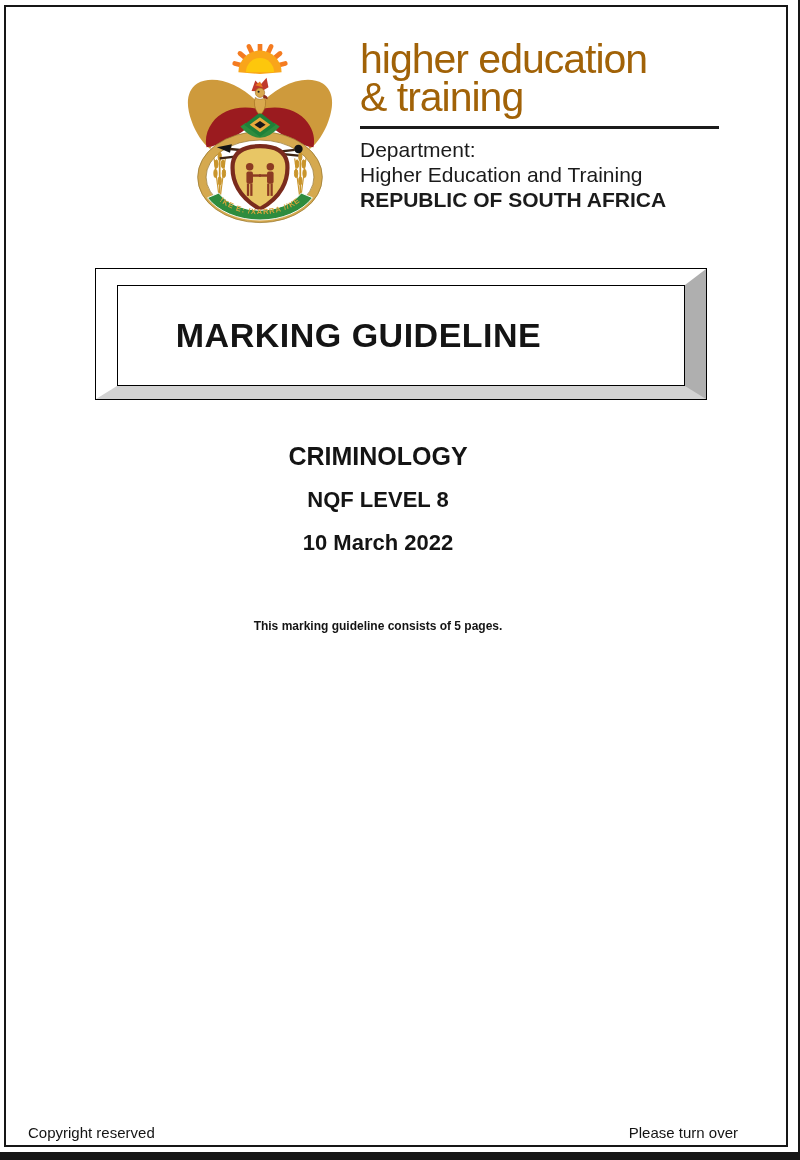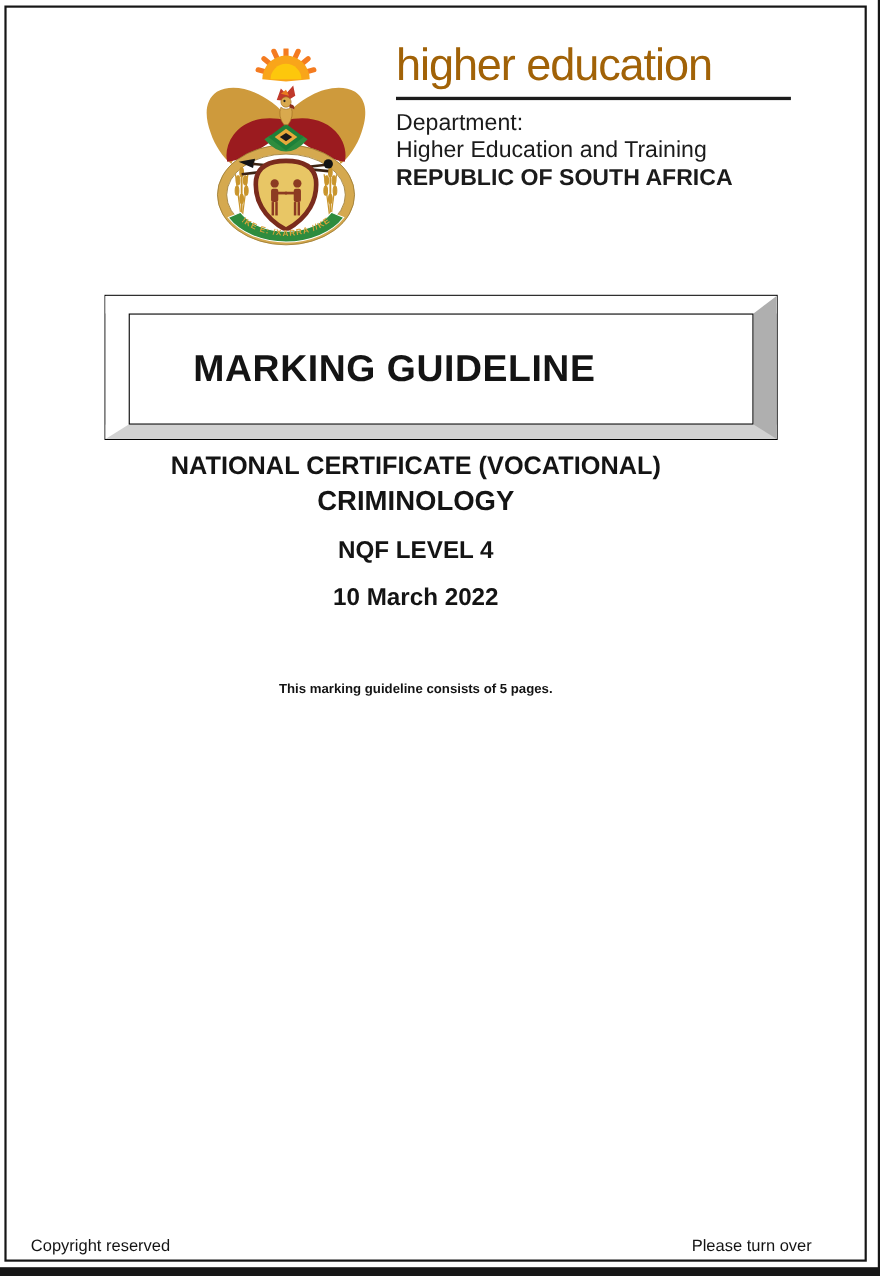--- a/index.html
+++ b/index.html
@@ -166,39 +166,39 @@
       <path id="mottoPath" d="M 36,162 A 57,40 0 0 0 134,162" fill="none"></path>
       <text class="motto-text">
         <textPath href="#mottoPath" startOffset="50%" text-anchor="middle">!KE E: /XARRA //KE</textPath>
       </text>
     </g>
   </svg>
 
   <div class="logo-text">
     <div class="logo-title">
       <div>higher education</div>
+      <div>&amp; training</div>
     </div>
     <div class="logo-rule"></div>
     <div class="dept">
       <div>Department:</div>
       <div>Higher Education and Training</div>
       <div class="dept-bold">REPUBLIC OF SOUTH AFRICA</div>
     </div>
   </div>
 
   <div class="tbox">
     <div class="tbox-bevel">
       <div class="tbox-inner">
         <span class="tbox-title">MARKING GUIDELINE</span>
       </div>
     </div>
   </div>
 
-  <div class="cline cert">NATIONAL CERTIFICATE (VOCATIONAL)</div>
   <div class="cline subject">CRIMINOLOGY</div>
-  <div class="cline level">NQF LEVEL 4</div>
+  <div class="cline level">NQF LEVEL 8</div>
   <div class="cline date">10 March 2022</div>
   <div class="cline note">This marking guideline consists of 5 pages.</div>
 
   <div class="footer-left">Copyright reserved</div>
   <div class="footer-right">Please turn over</div>
 
 </div>
 
 </body></html>

